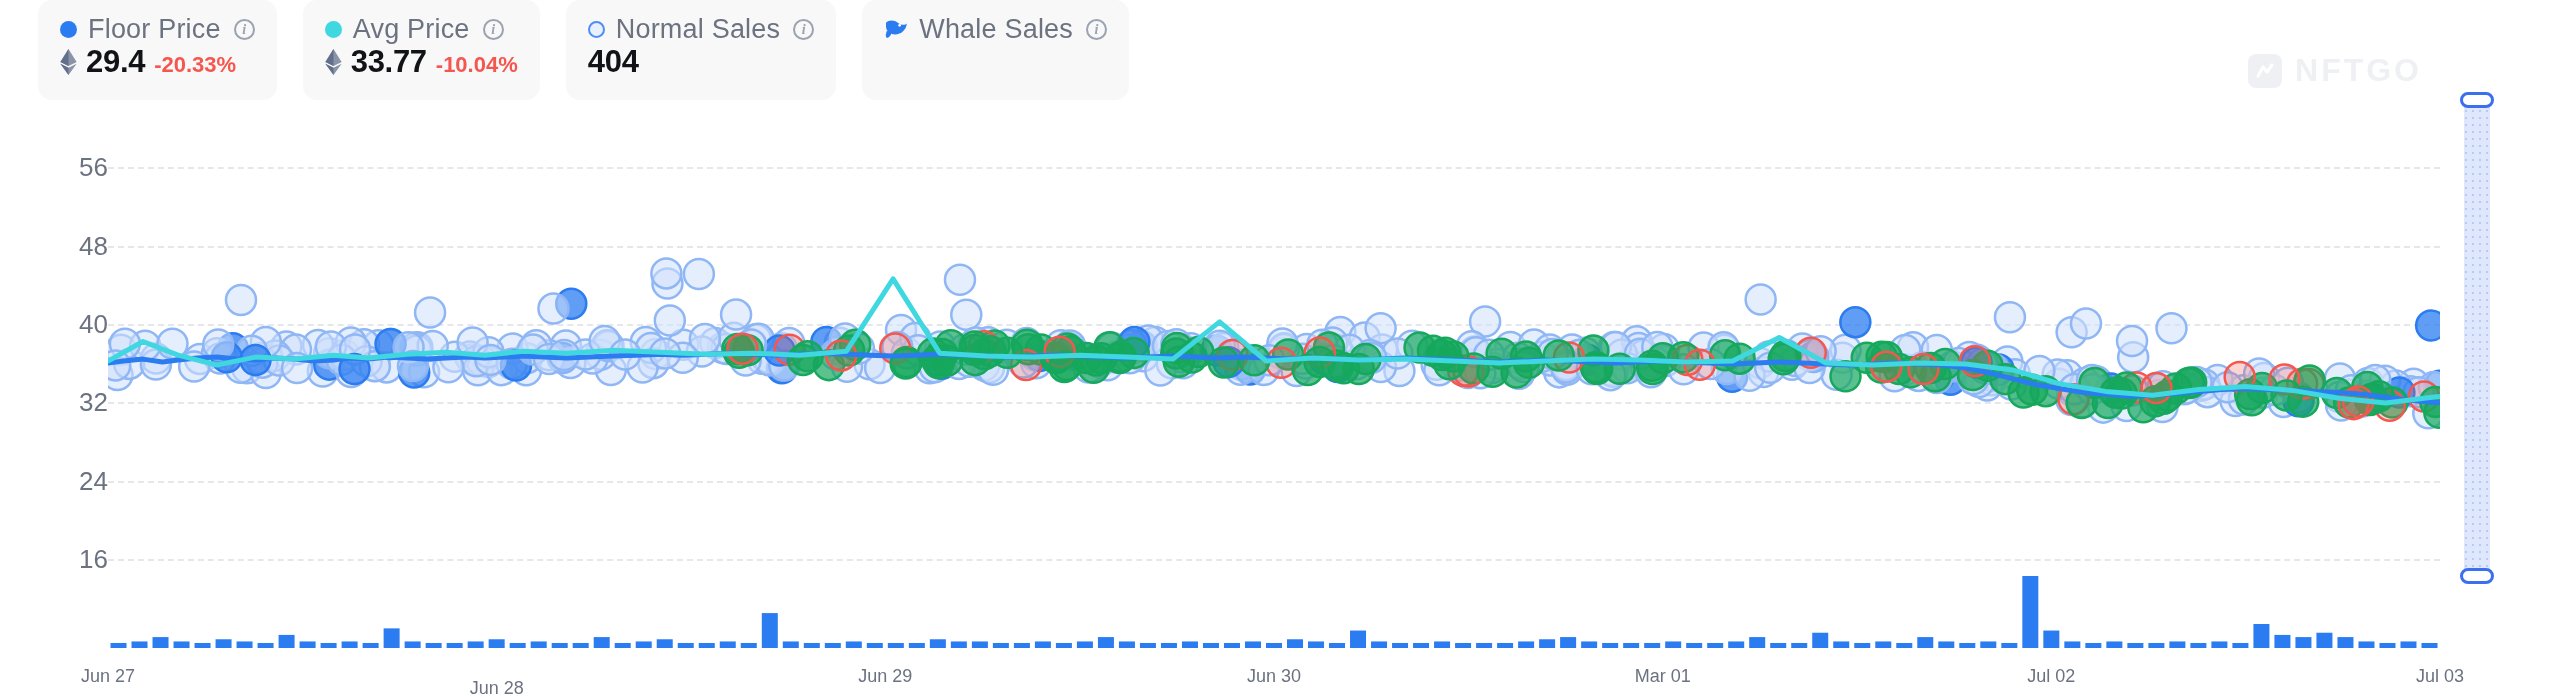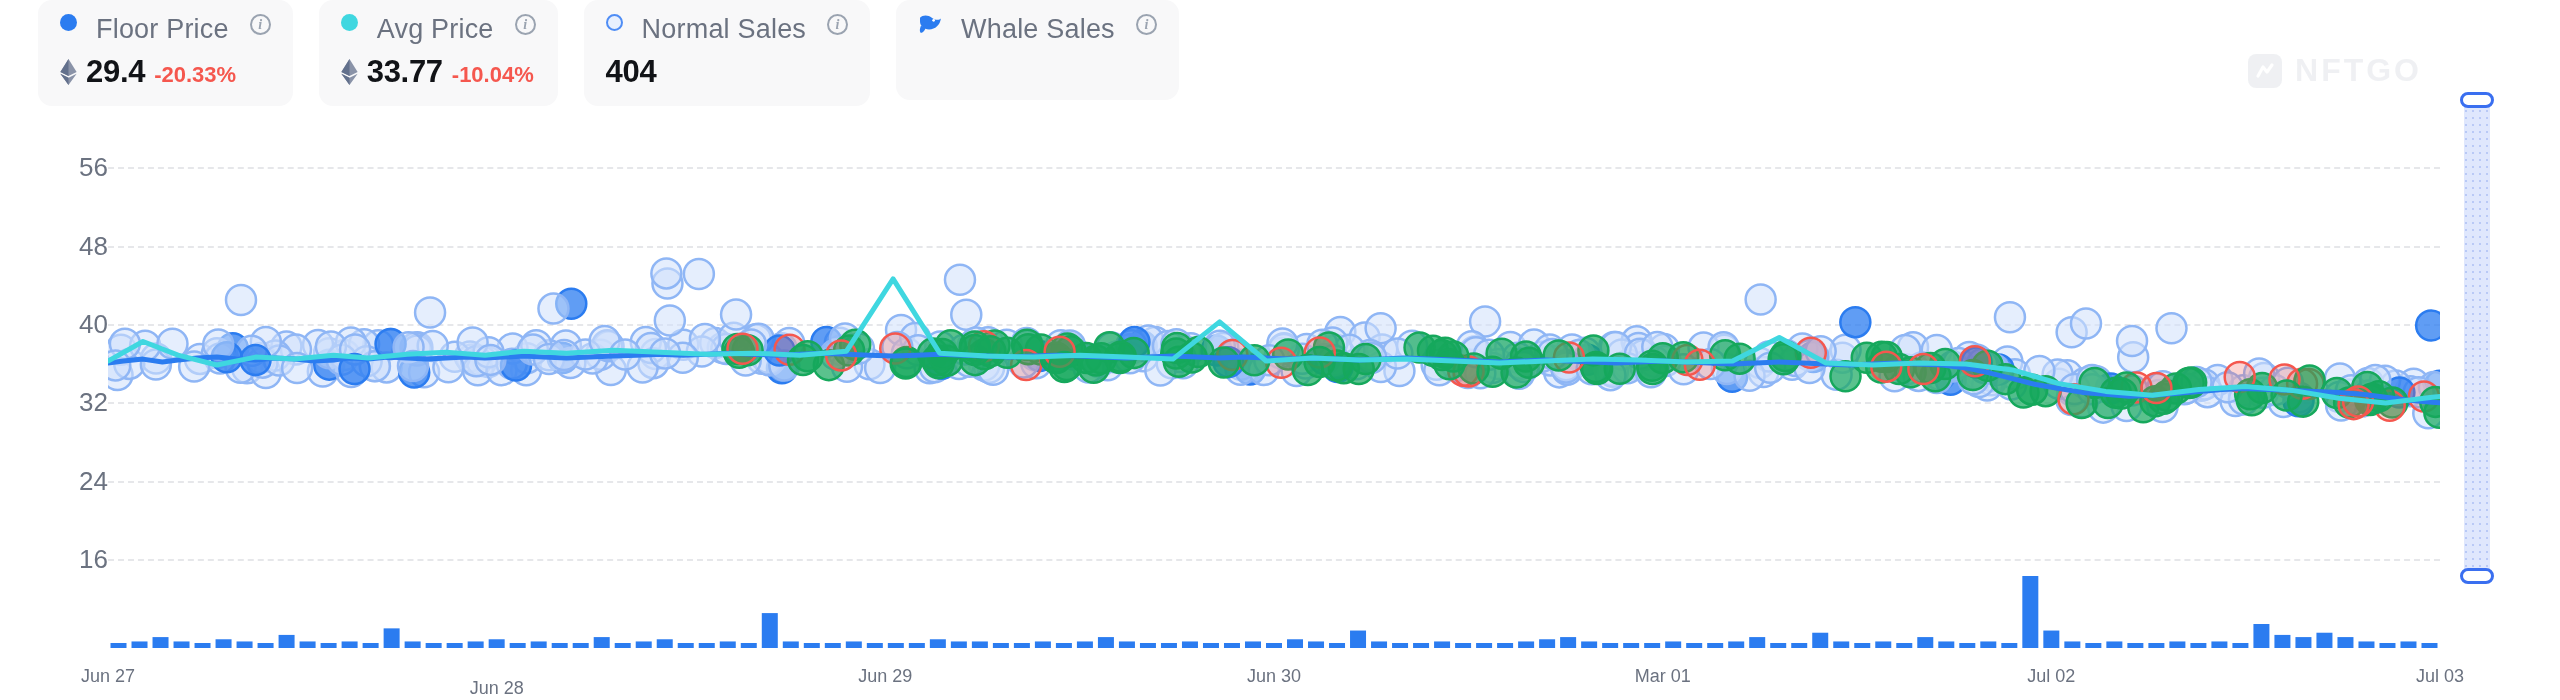--- a/index.html
+++ b/index.html
@@ -16,37 +16,37 @@
     position: absolute; left: 38px; top: 0px;
     display: flex; align-items: flex-start; gap: 26px;
   }
   .stat-card {
     background: #f8f8f9;
     border-radius: 14px;
     padding: 14px 22px 16px 22px;
     min-height: 100px;
     display: flex; flex-direction: column; justify-content: flex-start;
   }
-  .stat-head { display: flex; gap: 19px; height: 30px; }
+  .stat-head { display: flex; align-items: center; gap: 11px; height: 30px; }
   .legend-dot { width: 17px; height: 17px; border-radius: 50%; flex: none; }
   .legend-dot.solid-blue { background: #2b7cf0; }
   .legend-dot.solid-cyan { background: #3fd7e0; }
   .legend-dot.hollow-blue { background: #e8f0fe; border: 2.5px solid #4f8df5; }
   .whale-icon { width: 24px; height: 20px; flex: none; display:block; }
   .stat-label {
     font-size: 27px; color: #6b7280; letter-spacing: .2px; white-space: nowrap;
   }
   .info-icon {
     width: 21px; height: 21px; border-radius: 50%;
     border: 2px solid #9aa3b0; color: #9aa3b0;
     font-size: 14px; line-height: 18px; text-align: center;
     font-family: "Liberation Serif", serif; font-style: italic; font-weight: 700;
     flex: none; margin-left: 2px;
   }
-  .stat-value-row { display: flex; align-items: baseline; gap: 9px; margin-top: 10px; }
+  .stat-value-row { display: flex; align-items: baseline; gap: 9px; }
   .eth-glyph { width: 17px; height: 26px; align-self: center; flex:none; }
   .stat-value { font-size: 31px; font-weight: 700; color: #111317; letter-spacing: -.3px; }
   .stat-change { font-size: 22px; font-weight: 700; color: #f5574e; }
 
   
   #chart-area { position: absolute; left: 0; top: 128px; width: 2560px; height: 572px; }
   .y-label {
     position: absolute; right: 2452px; font-size: 26px; color: #6b7280;
     text-align: right; width: 60px; transform: translateY(-50%);
   }

